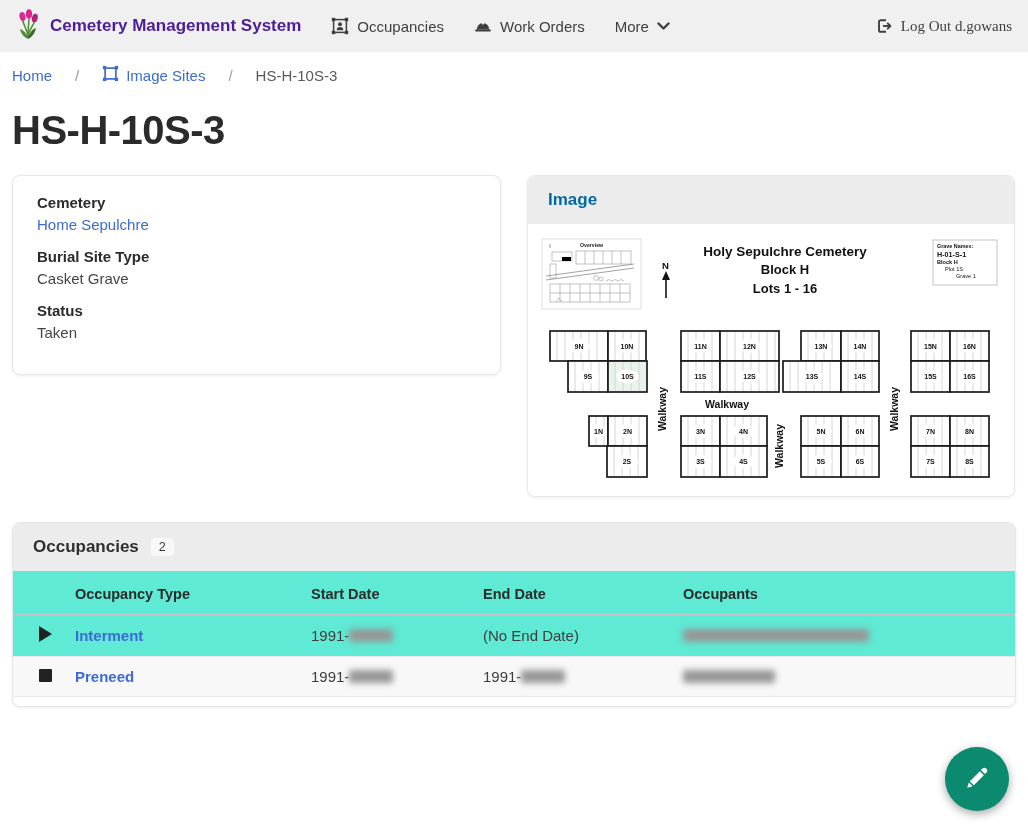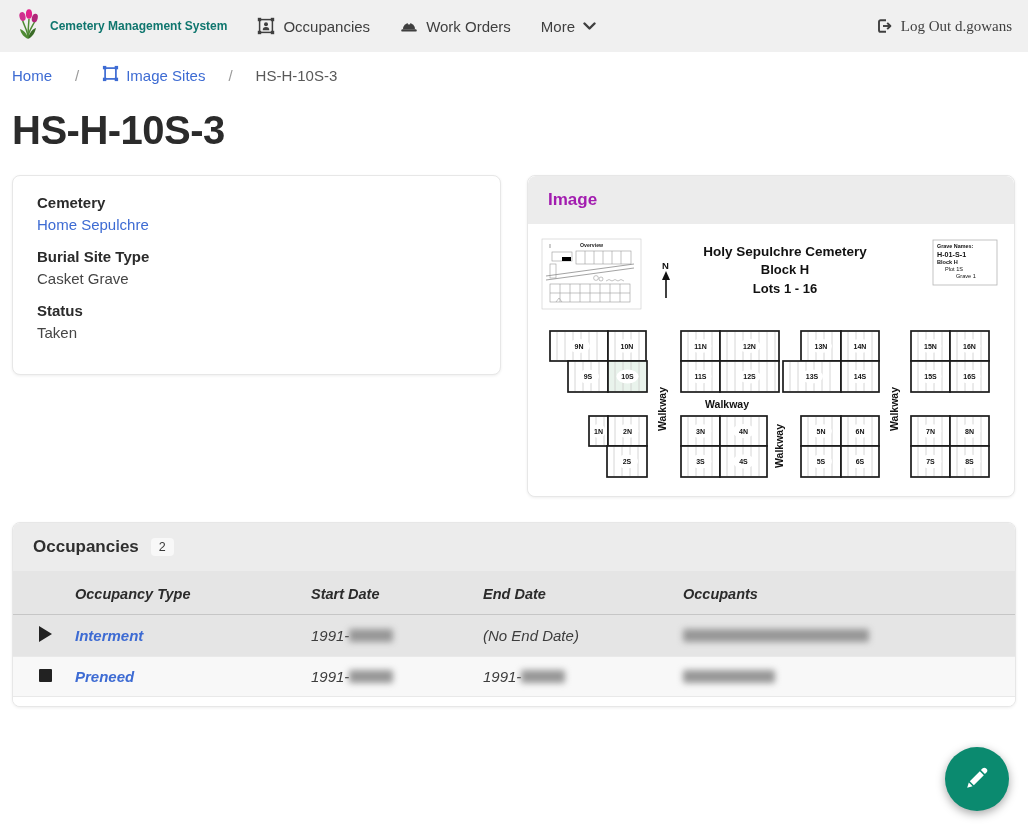--- a/index.html
+++ b/index.html
@@ -9,21 +9,21 @@
     background:#ffffff; color:#3d3d3d;
     position:relative; min-height:830px; overflow:hidden;
   }
 
   
   .navbar {
     height:52px; background:#f0f0f0;
     display:flex; align-items:center; padding:0 16px; gap:30px;
   }
   .brand { display:flex; align-items:center; gap:10px; cursor:pointer; }
-  .brand-text { font-size:12px; font-weight:700; color:#0f766e; }
+  .brand-text { font-size:17px; font-weight:700; color:#4c1d95; }
   .nav-item {
     display:flex; align-items:center; gap:8px;
     font-size:15px; color:#3f3f3f; cursor:pointer;
   }
   .nav-item svg { display:block; }
   .nav-right { margin-left:auto;font-family:Liberation Serif, serif; }
 
   
   .breadcrumb {
     display:flex; align-items:center; gap:23px;
@@ -47,38 +47,38 @@
   }
   .card-details { width:489px; padding:16px 24px 20px; }
   .field { margin-bottom:10px; }
   .field-label { font-size:15px; font-weight:700; color:#2b2b2b; line-height:22px; }
   .field-value { font-size:15px; color:#454545; line-height:22px; }
   .link-blue { color:#3d6bd3; font-size:15px; line-height:22px; cursor:pointer; }
 
   .card-image { width:488px; overflow:hidden; }
   .card-header {
     background:#ececec; padding:14px 20px;
-    font-size:17px; font-weight:700; color:#a21caf;
+    font-size:17px; font-weight:700; color:#0369a1;
     border-radius:8px 8px 0 0;
   }
   .card-image-body { background:#fff; padding:8px 8px 4px; border-radius:0 0 8px 8px; }
   .card-image-body svg { display:block; margin:0 auto; font-family:inherit; }
 
   
   .card-occupancies { margin:25px 12px 0; overflow:hidden; }
   .occ-header {
     background:#ececec; padding:14px 20px;
     display:flex; align-items:center; gap:12px;
   }
   .occ-title { font-size:17px; font-weight:700; color:#2f2f2f; }
   .count-badge {
     background:#f8f8f8; color:#3a3a3a; font-size:12.5px;
     padding:3px 8px; border-radius:4px; line-height:1;
   }
-  table.occ-table { width:100%; border-collapse:collapse; background:#e5e5e5;font-style:italic; }
+  table.occ-table { width:100%; border-collapse:collapse; background:#5eead4; }
   .occ-table th {
     text-align:left; font-size:14.5px; font-weight:700; color:#2b2b2b;
     padding:15px 16px 12px 0; border-bottom:1px solid #c6c6c6;
   }
   .occ-table td {
     padding:11px 16px 11px 0; font-size:15px; color:#3d3d3d;
     border-bottom:1px solid #e9e9e9; vertical-align:middle;
   }
   .col-icon { width:62px; }
   .col-type { width:236px; }

